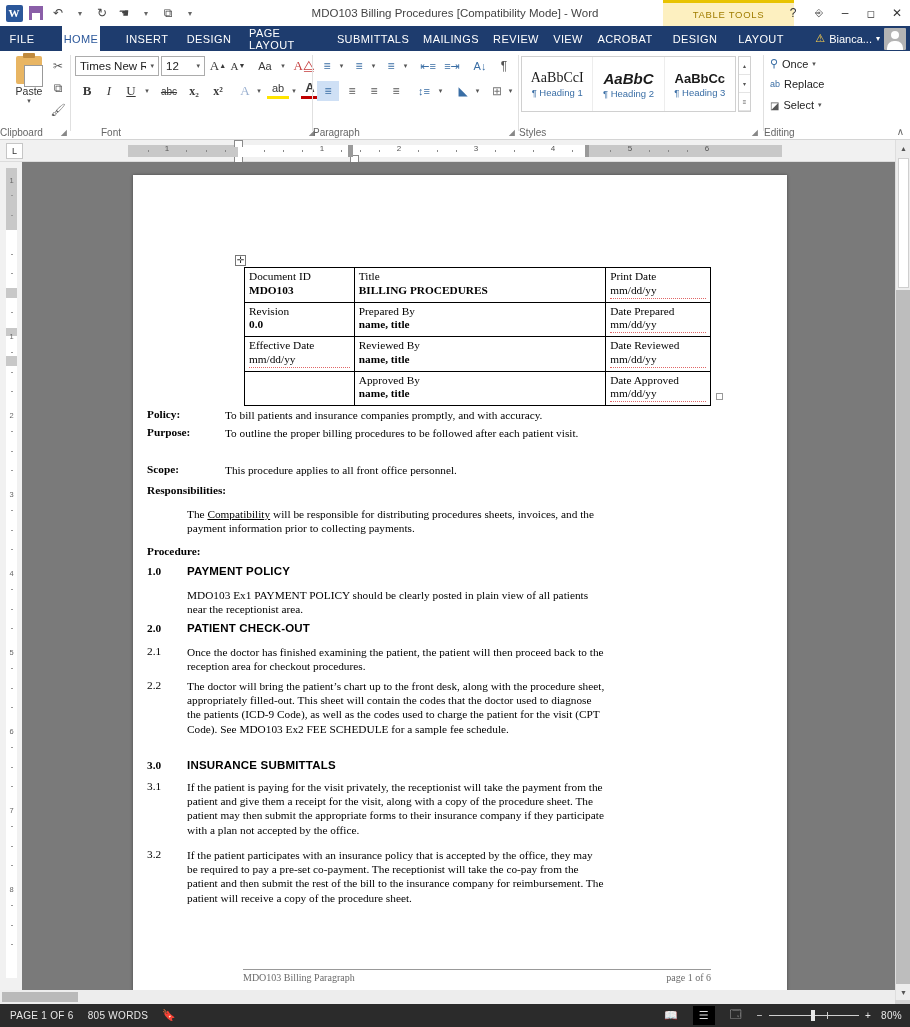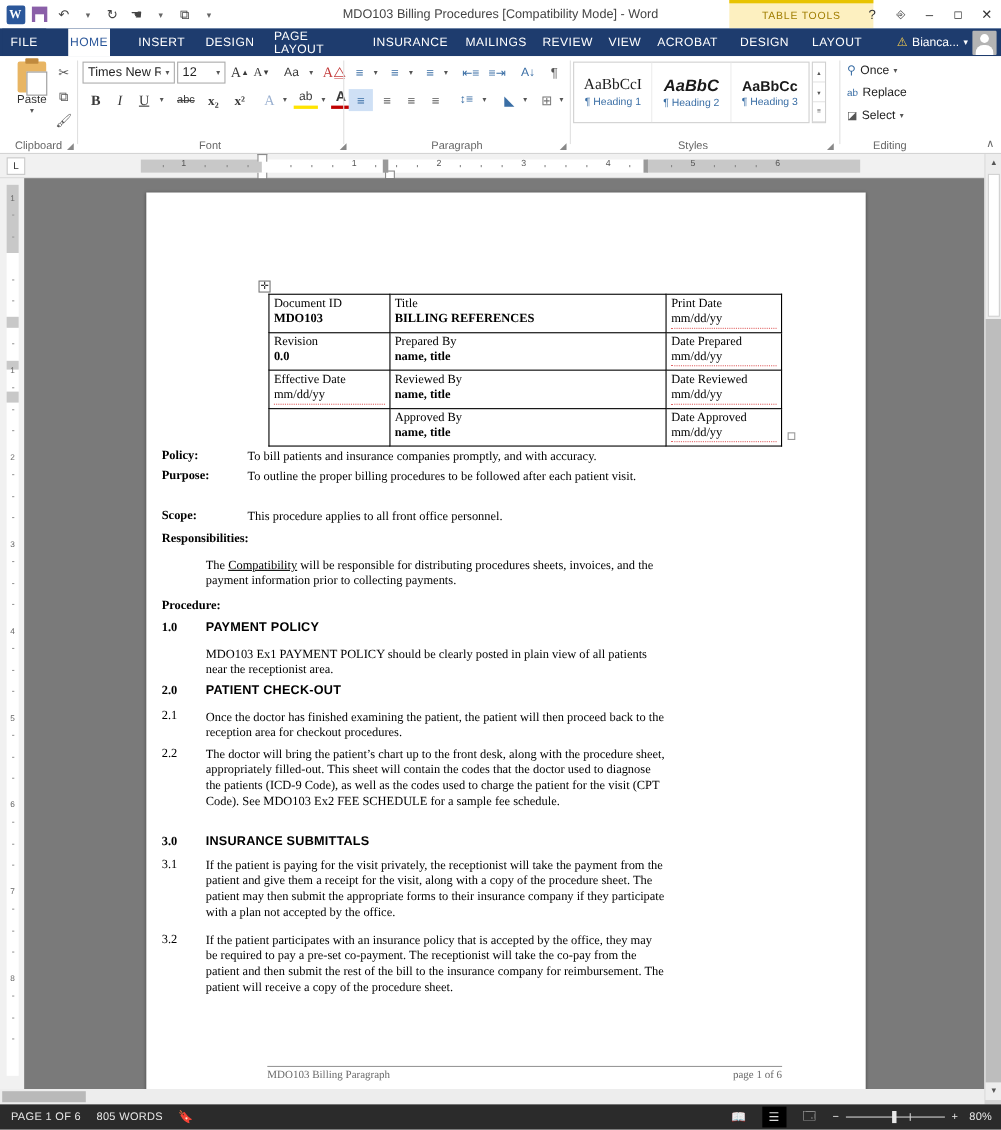--- a/index.html
+++ b/index.html
@@ -85,21 +85,21 @@
     border-radius: 7px 7px 0 0; background: #fff;
   }
 
   
   .ribbon {
     position: absolute; top: 51px; left: 0; width: 910px; height: 89px;
     background: #fff; border-bottom: 1px solid #d4d4d4;
   }
   .grp { position: absolute; top: 0; height: 88px; }
   .grp-label {
-    position: absolute; bottom: 1px; width: 100%; text-align: center;
+    position: absolute; bottom: 1px; width: 100%; 
     font-size: 10px; color: #666;
   }
   .grp-sep {
     position: absolute; top: 4px; width: 1px; height: 76px; background: #e0e0e0;
   }
   .dlg {
     position: absolute; bottom: 2px; right: 3px; font-size: 8px; color: #888;
   }
 
   
@@ -336,21 +336,21 @@
   </div>
 </div>
 
 <div class="tabstrip">
   <div class="tabstrip-bg"></div>
   <div class="tab file" style="left:2px;width:40px">FILE</div>
   <div class="tab active" style="left:62px;width:38px">HOME</div>
   <div class="tab" style="left:120px;width:54px">INSERT</div>
   <div class="tab" style="left:180px;width:58px">DESIGN</div>
   <div class="tab" style="left:240px;width:88px">PAGE LAYOUT</div>
-  <div class="tab" style="left:330px;width:86px">INSURANCE</div>
+  <div class="tab" style="left:330px;width:86px">SUBMITTALS</div>
   <div class="tab" style="left:418px;width:66px">MAILINGS</div>
   <div class="tab" style="left:488px;width:56px">REVIEW</div>
   <div class="tab" style="left:548px;width:40px">VIEW</div>
   <div class="tab" style="left:592px;width:66px">ACROBAT</div>
   <div class="tab ctx" style="left:666px;width:58px">DESIGN</div>
   <div class="tab ctx" style="left:730px;width:62px">LAYOUT</div>
   <div class="tabstrip-right">
     <span class="warn-ic">⚠</span>
     <span class="acct">Bianca...</span>
     <span style="font-size:8px;color:#fff">▾</span>
@@ -578,21 +578,21 @@
 
     <table class="doctable">
       <tbody>
           <tr>
         <td style="width:110px">
           <span class="lbl">Document ID</span>
           <span class="val">MDO103</span>
         </td>
         <td style="width:252px">
           <span class="lbl">Title</span>
-          <span class="val">BILLING REFERENCES</span>
+          <span class="val">BILLING PROCEDURES</span>
         </td>
         <td style="width:105px">
           <span class="lbl">Print Date</span>
           <span class="val norm sp">mm/dd/yy</span>
         </td>
       </tr>
       <tr>
         <td>
           <span class="lbl">Revision</span>
           <span class="val">0.0</span>

